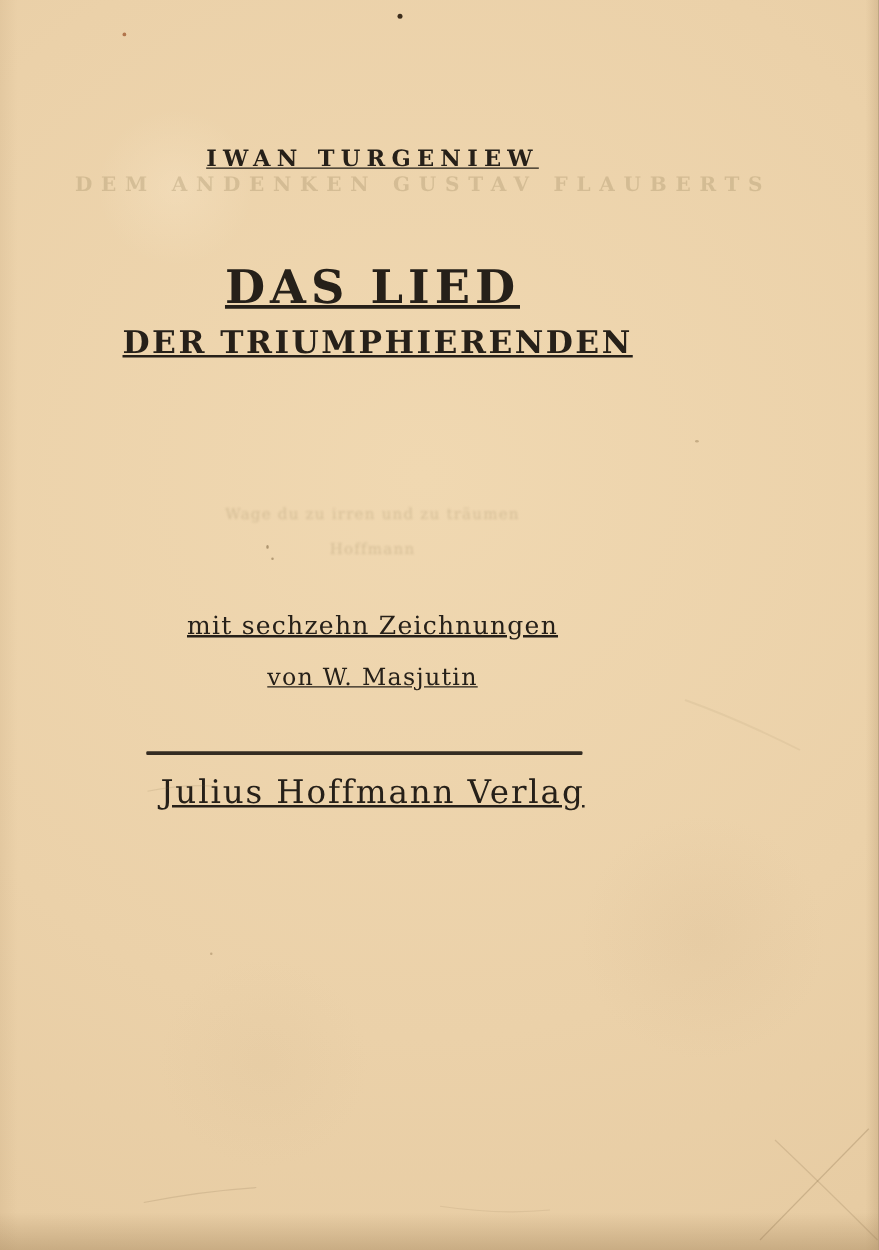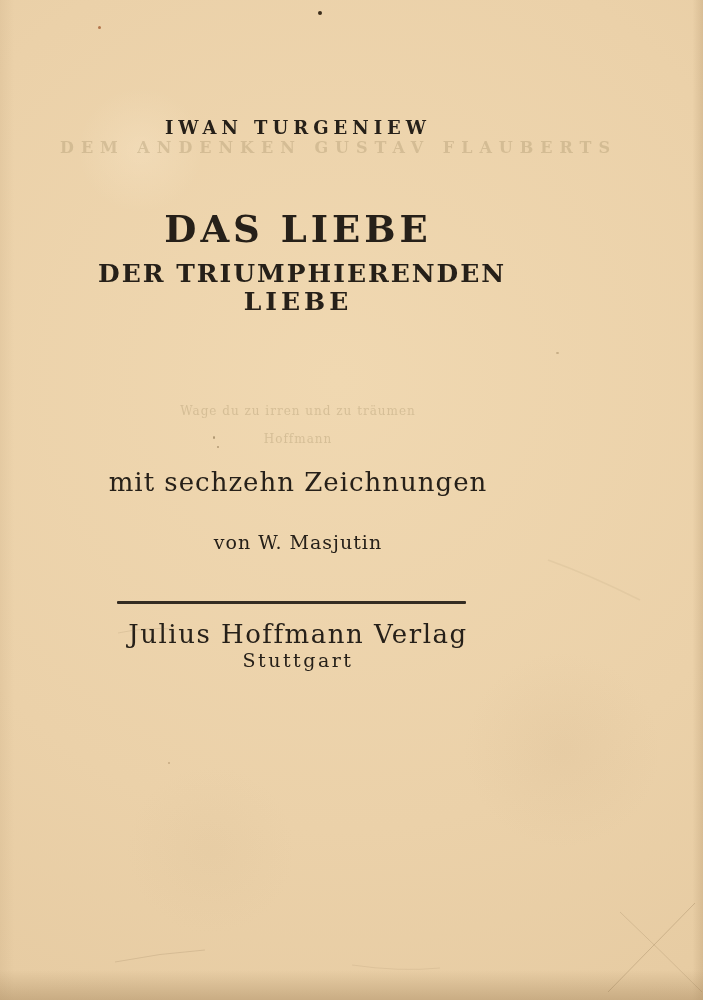--- a/index.html
+++ b/index.html
@@ -27,20 +27,21 @@
       radial-gradient(circle 120px at 30% 85%, rgba(215,188,148,0.16), rgba(215,188,148,0) 70%);
     pointer-events: none;
   }
   .line {
     position: absolute;
     left: 108px;
     width: 380px;
     text-align: center;
     color: #262019;
     white-space: nowrap;
+    text-decoration: underline;
   }
   .author {
     top: 117px;
     font-size: 18px;
     letter-spacing: 5px;
     font-weight: 600;
   }
   .title-main {
     top: 207px;
     font-size: 37px;
@@ -55,22 +56,22 @@
     left: 98px;
     width: 400px;
   }
   .title-sub2 {
     top: 287px;
     font-size: 25px;
     letter-spacing: 4px;
     font-weight: 700;
   }
   .credit1 {
-    top: 467px;
-    font-size: 26px;
+    top: 488px;
+    font-size: 20px;
     letter-spacing: 1px;
   }
   .credit2 {
     top: 493px;
     font-size: 19px;
     letter-spacing: 1px;
     margin-top: 38px;
   }
   .rule {
     position: absolute;
@@ -140,31 +141,29 @@
 
 <div class="scan">
   <div class="grain"></div>
 
   <div class="ghost ghost-dedication">DEM ANDENKEN GUSTAV FLAUBERTS</div>
   <div class="ghost ghost-motto">Wage du zu irren und zu träumen</div>
   <div class="ghost ghost-attrib">Hoffmann</div>
 
   <div class="line author">IWAN TURGENIEW</div>
 
-  <div class="line title-main">DAS LIEBE</div>
+  <div class="line title-main">DAS LIED</div>
   <div class="line title-sub1">DER TRIUMPHIERENDEN</div>
-  <div class="line title-sub2">LIEBE</div>
 
   <div class="line credit1">mit sechzehn Zeichnungen</div>
   <div class="line credit2">von W. Masjutin</div>
 
   <div class="rule"></div>
 
   <div class="line publisher">Julius Hoffmann Verlag</div>
-  <div class="line city">Stuttgart</div>
 
   <div class="speck" style="left:318px; top:11px; width:4px; height:4px; background:#3c2d1c;"></div>
   <div class="speck" style="left:98px; top:26px; width:3px; height:3px; background:rgba(164,94,52,0.8);"></div>
   <div class="speck" style="left:213px; top:436px; width:2px; height:3px; background:rgba(120,96,60,0.55);"></div>
   <div class="speck" style="left:217px; top:446px; width:2px; height:2px; background:rgba(120,96,60,0.5);"></div>
   <div class="speck" style="left:556px; top:352px; width:3px; height:2px; background:rgba(140,112,72,0.4);"></div>
   <div class="speck" style="left:168px; top:762px; width:2px; height:2px; background:rgba(140,112,72,0.4);"></div>
 
   <svg class="scratches" width="703" height="1000" viewBox="0 0 703 1000">
     <path d="M608 992 L695 903" stroke="rgba(130,105,70,0.28)" stroke-width="1" fill="none"></path>

